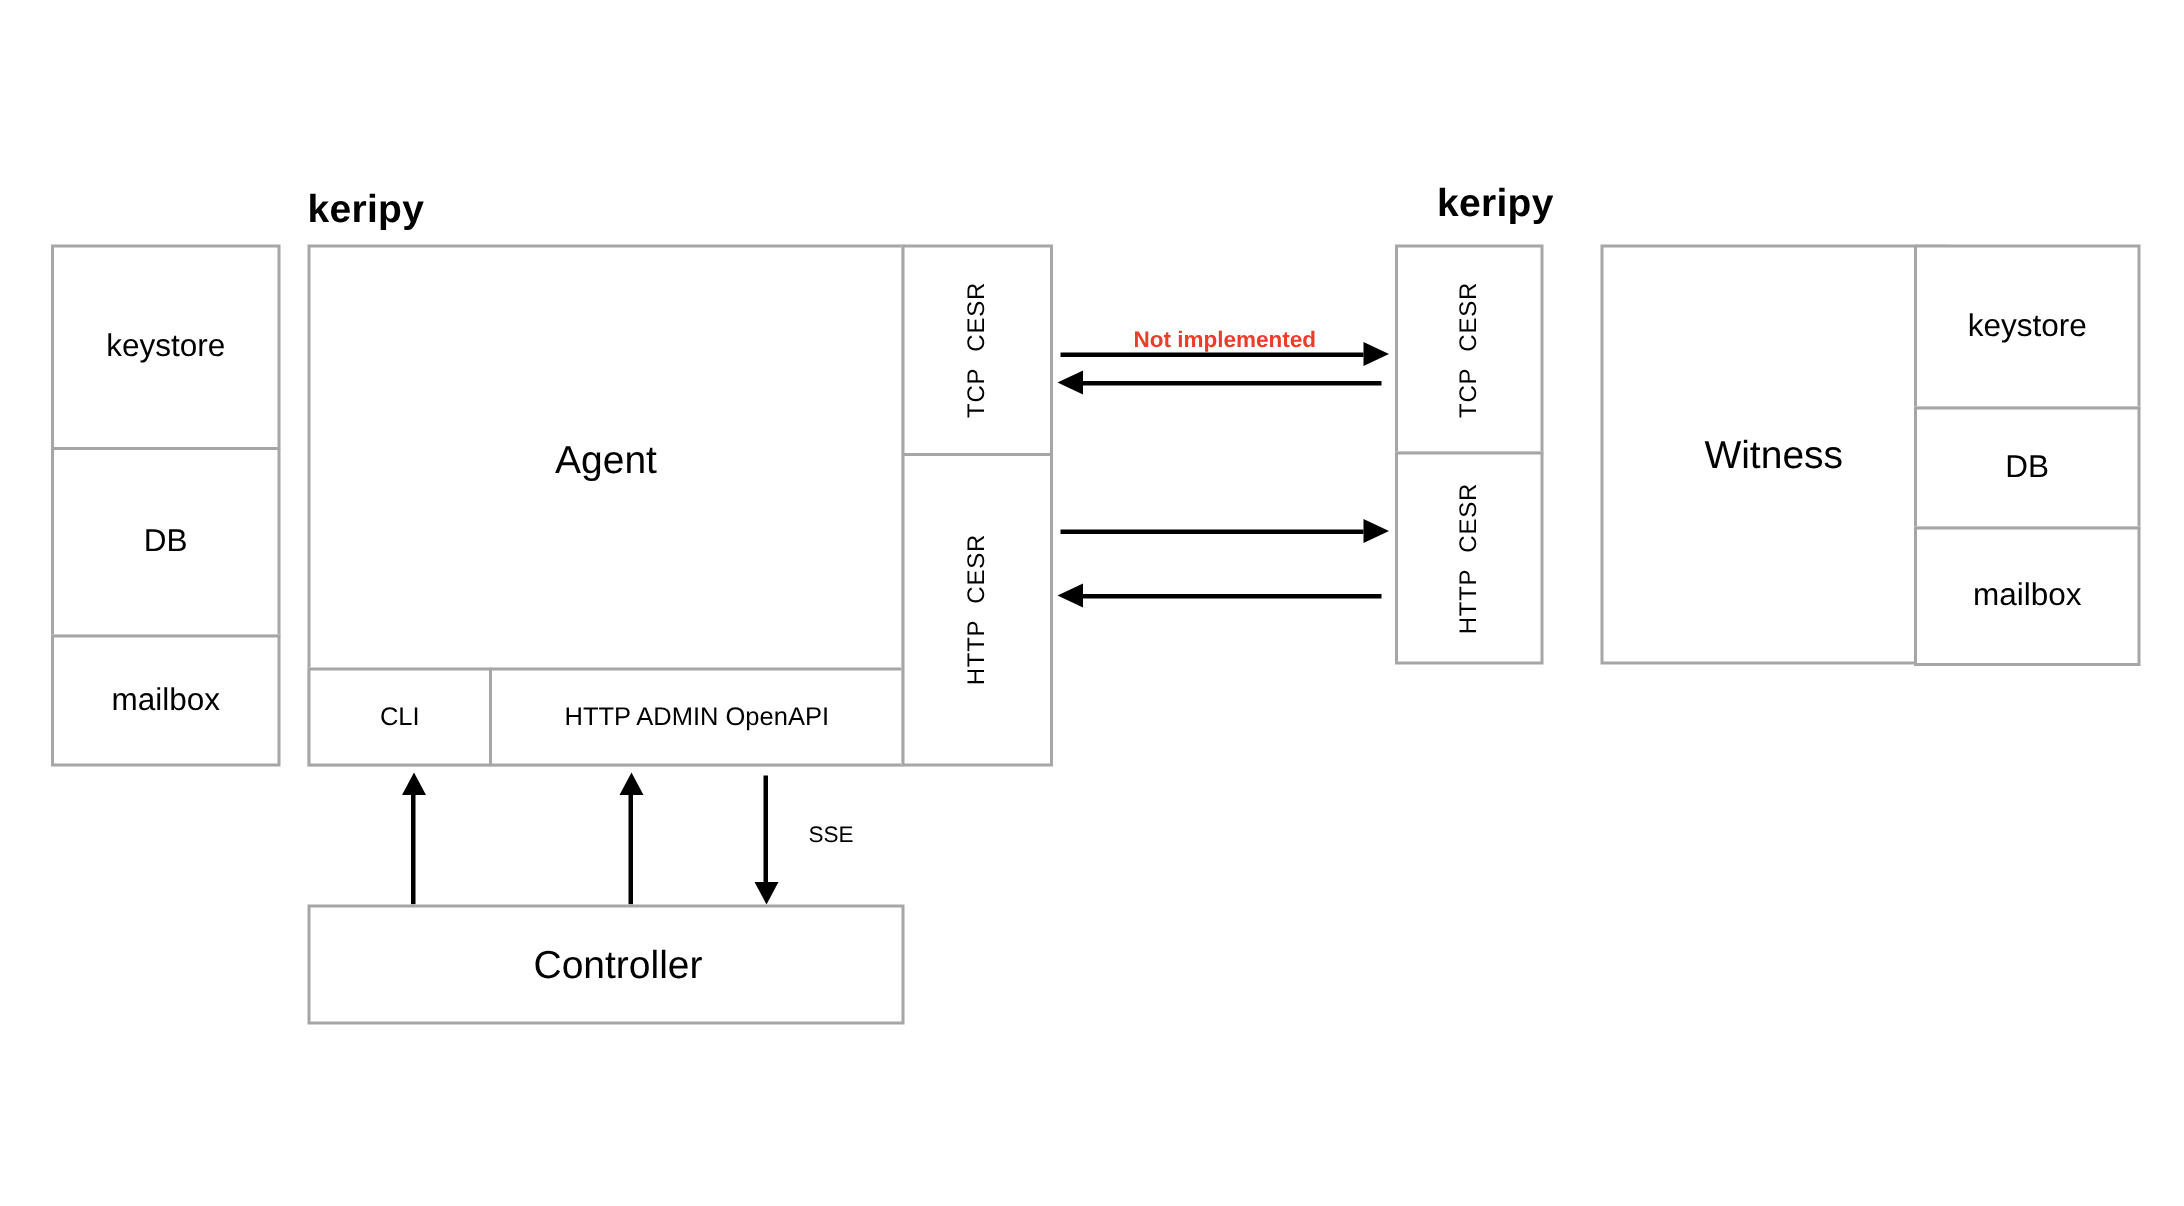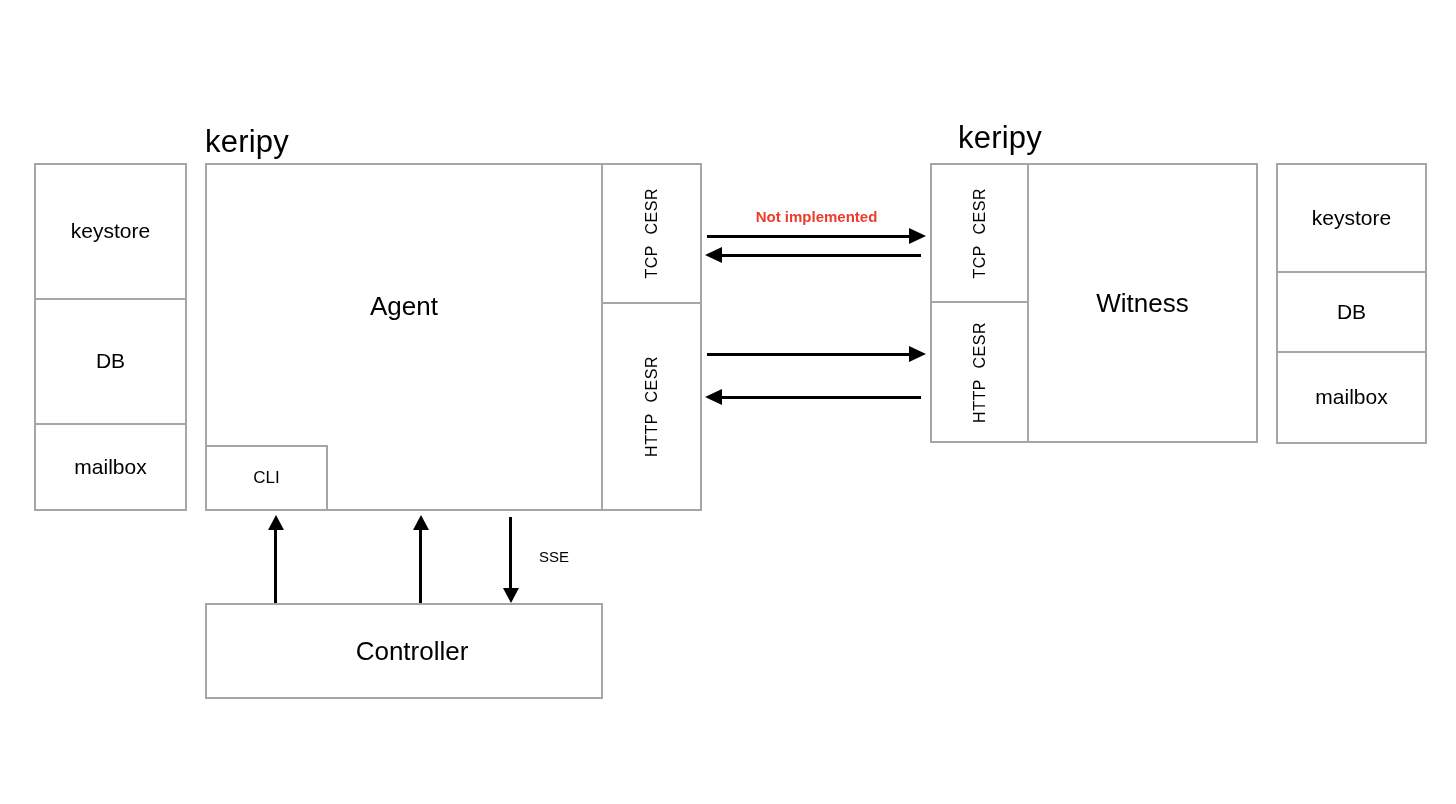--- a/index.html
+++ b/index.html
@@ -15,22 +15,22 @@
   .canvas {
     position: relative;
     width: 1456px;
     height: 804px;
     background: var(--bg);
     overflow: hidden;
   }
 
   .group-title {
     position: absolute;
-    font-size: 31px;
-    font-weight: 400;
+    font-size: 26px;
+    font-weight: 700;
     letter-spacing: 0.2px;
     white-space: nowrap;
   }
 
   .box {
     position: absolute;
     border: 2px solid var(--border);
     background: var(--bg);
   }
 
@@ -164,60 +164,63 @@
     </div>
   </div>
 
   <div class="box" style="left:205px; top:163px; width:398px; height:348px;">
     <div class="centered-label big-label" style="position:absolute; left:0; top:0; width:100%; height:282px;">Agent</div>
   </div>
 
   <div class="box centered-label mid-label" style="left:205px; top:445px; width:123px; height:66px;">
     <span>CLI</span>
   </div>
+  <div class="box centered-label mid-label" style="left:326px; top:445px; width:277px; height:66px;">
+    <span>HTTP ADMIN OpenAPI</span>
+  </div>
 
   <div class="port" style="left:601px; top:163px; width:101px; height:141px;">
     <span class="vtext">TCP CESR</span>
   </div>
   <div class="port" style="left:601px; top:302px; width:101px; height:209px;">
     <span class="vtext">HTTP CESR</span>
   </div>
 
-  <div class="conn-label alert" style="left:707px; top:208px; width:219px;">Not implemented</div>
+  <div class="conn-label alert" style="left:707px; top:218px; width:219px;">Not implemented</div>
   <div class="arrow-h point-right" style="left:707px; top:235px; width:202px;"></div>
   <div class="arrow-h point-left" style="left:722px; top:254px; width:199px;"></div>
 
   <div class="arrow-h point-right" style="left:707px; top:353px; width:202px;"></div>
   <div class="arrow-h point-left" style="left:722px; top:396px; width:199px;"></div>
 
   <div class="port" style="left:930px; top:163px; width:99px; height:140px;">
     <span class="vtext">TCP CESR</span>
   </div>
   <div class="port" style="left:930px; top:301px; width:99px; height:142px;">
     <span class="vtext">HTTP CESR</span>
   </div>
 
-  <div class="box centered-label big-label" style="left:1027px; top:163px; width:231px; height:280px;">
+  <div class="box centered-label big-label" style="left:1067px; top:163px; width:231px; height:280px;">
     <span>Witness</span>
   </div>
 
   <div class="stack" style="left:1276px; top:163px; width:151px; height:281px;">
     <div class="cell" style="flex:109 0 0;">
       <span>keystore</span>
     </div>
     <div class="cell" style="flex:80 0 0;">
       <span>DB</span>
     </div>
     <div class="cell" style="flex:92 0 0;">
       <span>mailbox</span>
     </div>
   </div>
 
   <div class="arrow-v point-up" style="left:274px; top:530px; height:73px;"></div>
   <div class="arrow-v point-up" style="left:419px; top:530px; height:73px;"></div>
   <div class="arrow-v point-down" style="left:509px; top:517px; height:71px;"></div>
   <div class="conn-label" style="left:539px; top:548px;">SSE</div>
 
-  <div class="box centered-label big-label" style="left:205px; top:603px; width:398px; height:96px;padding-left:16px;">
+  <div class="box centered-label big-label" style="left:205px; top:603px; width:398px; height:80px;padding-left:16px;">
     <span>Controller</span>
   </div>
 
 </div>
 
 </body></html>

